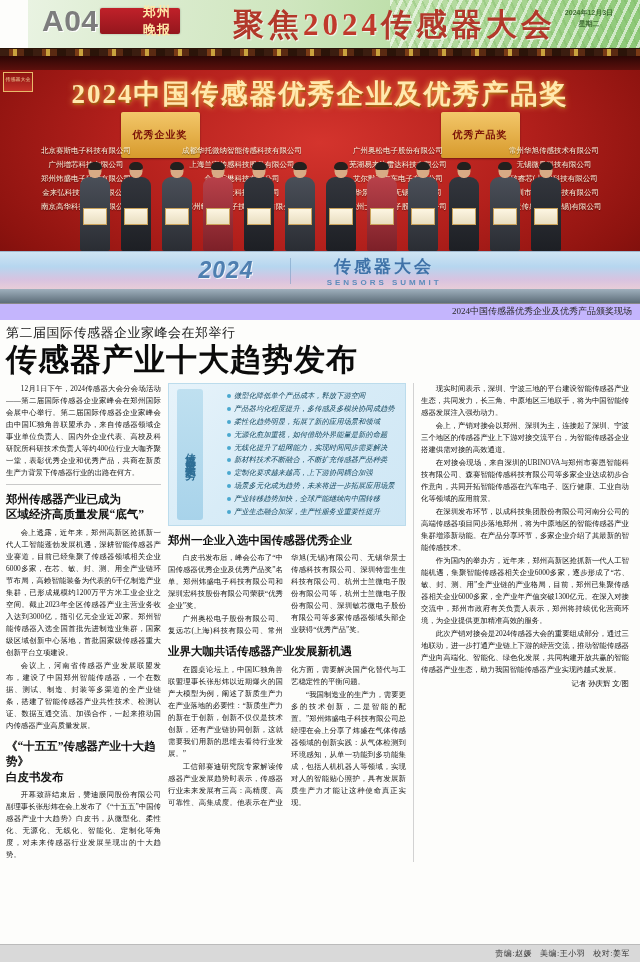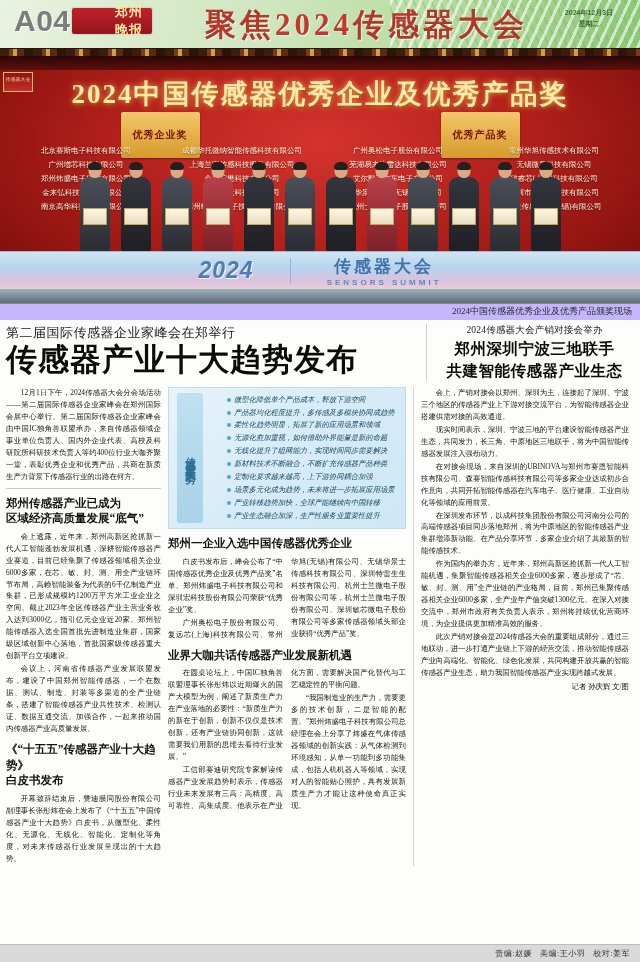--- a/index.html
+++ b/index.html
@@ -14,20 +14,21 @@
     width: 640px; height: 962px;
     background: #fdfdfb;
   }
 
   
   .masthead {
     position: relative;
     height: 48px;
     background: linear-gradient(100deg,#e9f3e2 0%, #dcecd0 18%, #cfe6bf 42%, #b9dda4 65%, #9ed088 85%, #8cc877 100%);
     overflow: hidden;
+    margin-left: 28px;
   }
   .mast-grid {
     position: absolute; right: 0; top: 0; width: 250px; height: 48px;
     background:
       repeating-linear-gradient(115deg, rgba(255,255,255,.65) 0 3px, rgba(255,255,255,0) 3px 9px),
       repeating-linear-gradient(65deg, rgba(120,180,95,.35) 0 2px, rgba(255,255,255,0) 2px 8px);
     opacity: .9;
   }
   .page-num {
     position: absolute; left: 14px; top: 4px;
@@ -459,25 +460,20 @@
     <div class="poster-base"></div>
   </div>
 
   <div class="caption-bar">2024中国传感器优秀企业及优秀产品颁奖现场</div>
 
   <div class="head-area">
     <div class="head-left">
       <div class="kicker">第二届国际传感器企业家峰会在郑举行</div>
       <div class="headline">传感器产业十大趋势发布</div>
     </div>
-    <div class="head-right">
-      <div class="kicker2">2024传感器大会产销对接会举办</div>
-      <div class="hl2">郑州深圳宁波三地联手</div>
-      <div class="hl2">共建智能传感器产业生态</div>
-    </div>
   </div>
 
   <div class="body-grid">
 
     <div class="col col-a">
       <p class="tx">12月1日下午，2024传感器大会分会场活动——第二届国际传感器企业家峰会在郑州国际会展中心举行。第二届国际传感器企业家峰会由中国IC独角兽联盟承办，来自传感器领域企事业单位负责人、国内外企业代表、高校及科研院所科研技术负责人等约400位行业大咖齐聚一堂，表彰优秀企业和优秀产品，共商在新质生产力背景下传感器行业的出路在何方。</p>
       <div class="rule-line"></div>
       <div class="sub-head">
         <div>郑州传感器产业已成为</div>
         <div>区域经济高质量发展“底气”</div>
@@ -548,22 +544,22 @@
 
       <div class="sub-head">业界大咖共话传感器产业发展新机遇</div>
       <div class="twocol">
         <p class="tx">在圆桌论坛上，中国IC独角兽联盟理事长张彤炜以近期爆火的国产大模型为例，阐述了新质生产力在产业落地的必要性：“新质生产力的新在于创新，创新不仅仅是技术创新，还有产业链协同创新，这就需要我们用新的思维去看待行业发展。”</p>
         <p class="tx">工信部赛迪研究院专家解读传感器产业发展趋势时表示，传感器行业未来发展有三高：高精度、高可靠性、高集成度。他表示在产业化方面，需要解决国产化替代与工艺稳定性的平衡问题。</p>
         <p class="tx">“我国制造业的生产力，需要更多的技术创新，二是智能的配置。”郑州炜盛电子科技有限公司总经理在会上分享了炜盛在气体传感器领域的创新实践：从气体检测到环境感知，从单一功能到多功能集成，包括人机机器人等领域，实现对人的智能贴心照护，具有发展新质生产力才能让这种使命真正实现。</p>
       </div>
     </div>
 
     <div class="col col-c">
+      <p class="tx">现实时间表示，深圳、宁波三地的平台建设智能传感器产业生态，共同发力，长三角、中原地区三地联手，将为中国智能传感器发展注入强劲动力。</p>
       <p class="tx">会上，产销对接会以郑州、深圳为主，连接起了深圳、宁波三个地区的传感器产业上下游对接交流平台，为智能传感器企业搭建供需对接的高效通道。</p>
-      <p class="tx">现实时间表示，深圳、宁波三地的平台建设智能传感器产业生态，共同发力，长三角、中原地区三地联手，将为中国智能传感器发展注入强劲动力。</p>
       <p class="tx">在对接会现场，来自深圳的UBINOVA与郑州市赛恩智能科技有限公司、森赛智能传感科技有限公司等多家企业达成初步合作意向，共同开拓智能传感器在汽车电子、医疗健康、工业自动化等领域的应用前景。</p>
       <p class="tx">在深圳发布环节，以成科技集团股份有限公司河南分公司的高端传感器项目同步落地郑州，将为中原地区的智能传感器产业集群增添新动能。在产品分享环节，多家企业介绍了其最新的智能传感技术。</p>
       <p class="tx">作为国内的举办方，近年来，郑州高新区抢抓新一代人工智能机遇，集聚智能传感器相关企业6000多家，逐步形成了“芯、敏、封、测、用”全产业链的产业格局，目前，郑州已集聚传感器相关企业6000多家，全产业年产值突破1300亿元。在深入对接交流中，郑州市政府有关负责人表示，郑州将持续优化营商环境，为企业提供更加精准高效的服务。</p>
       <p class="tx">此次产销对接会是2024传感器大会的重要组成部分，通过三地联动，进一步打通产业链上下游的经营交流，推动智能传感器产业向高端化、智能化、绿色化发展，共同构建开放共赢的智能传感器产业生态，助力我国智能传感器产业实现跨越式发展。</p>
       <div class="byline">记者 孙庆辉 文/图</div>
     </div>
   </div>
 
   <div class="footer">
     <span>责编:赵媛</span>

